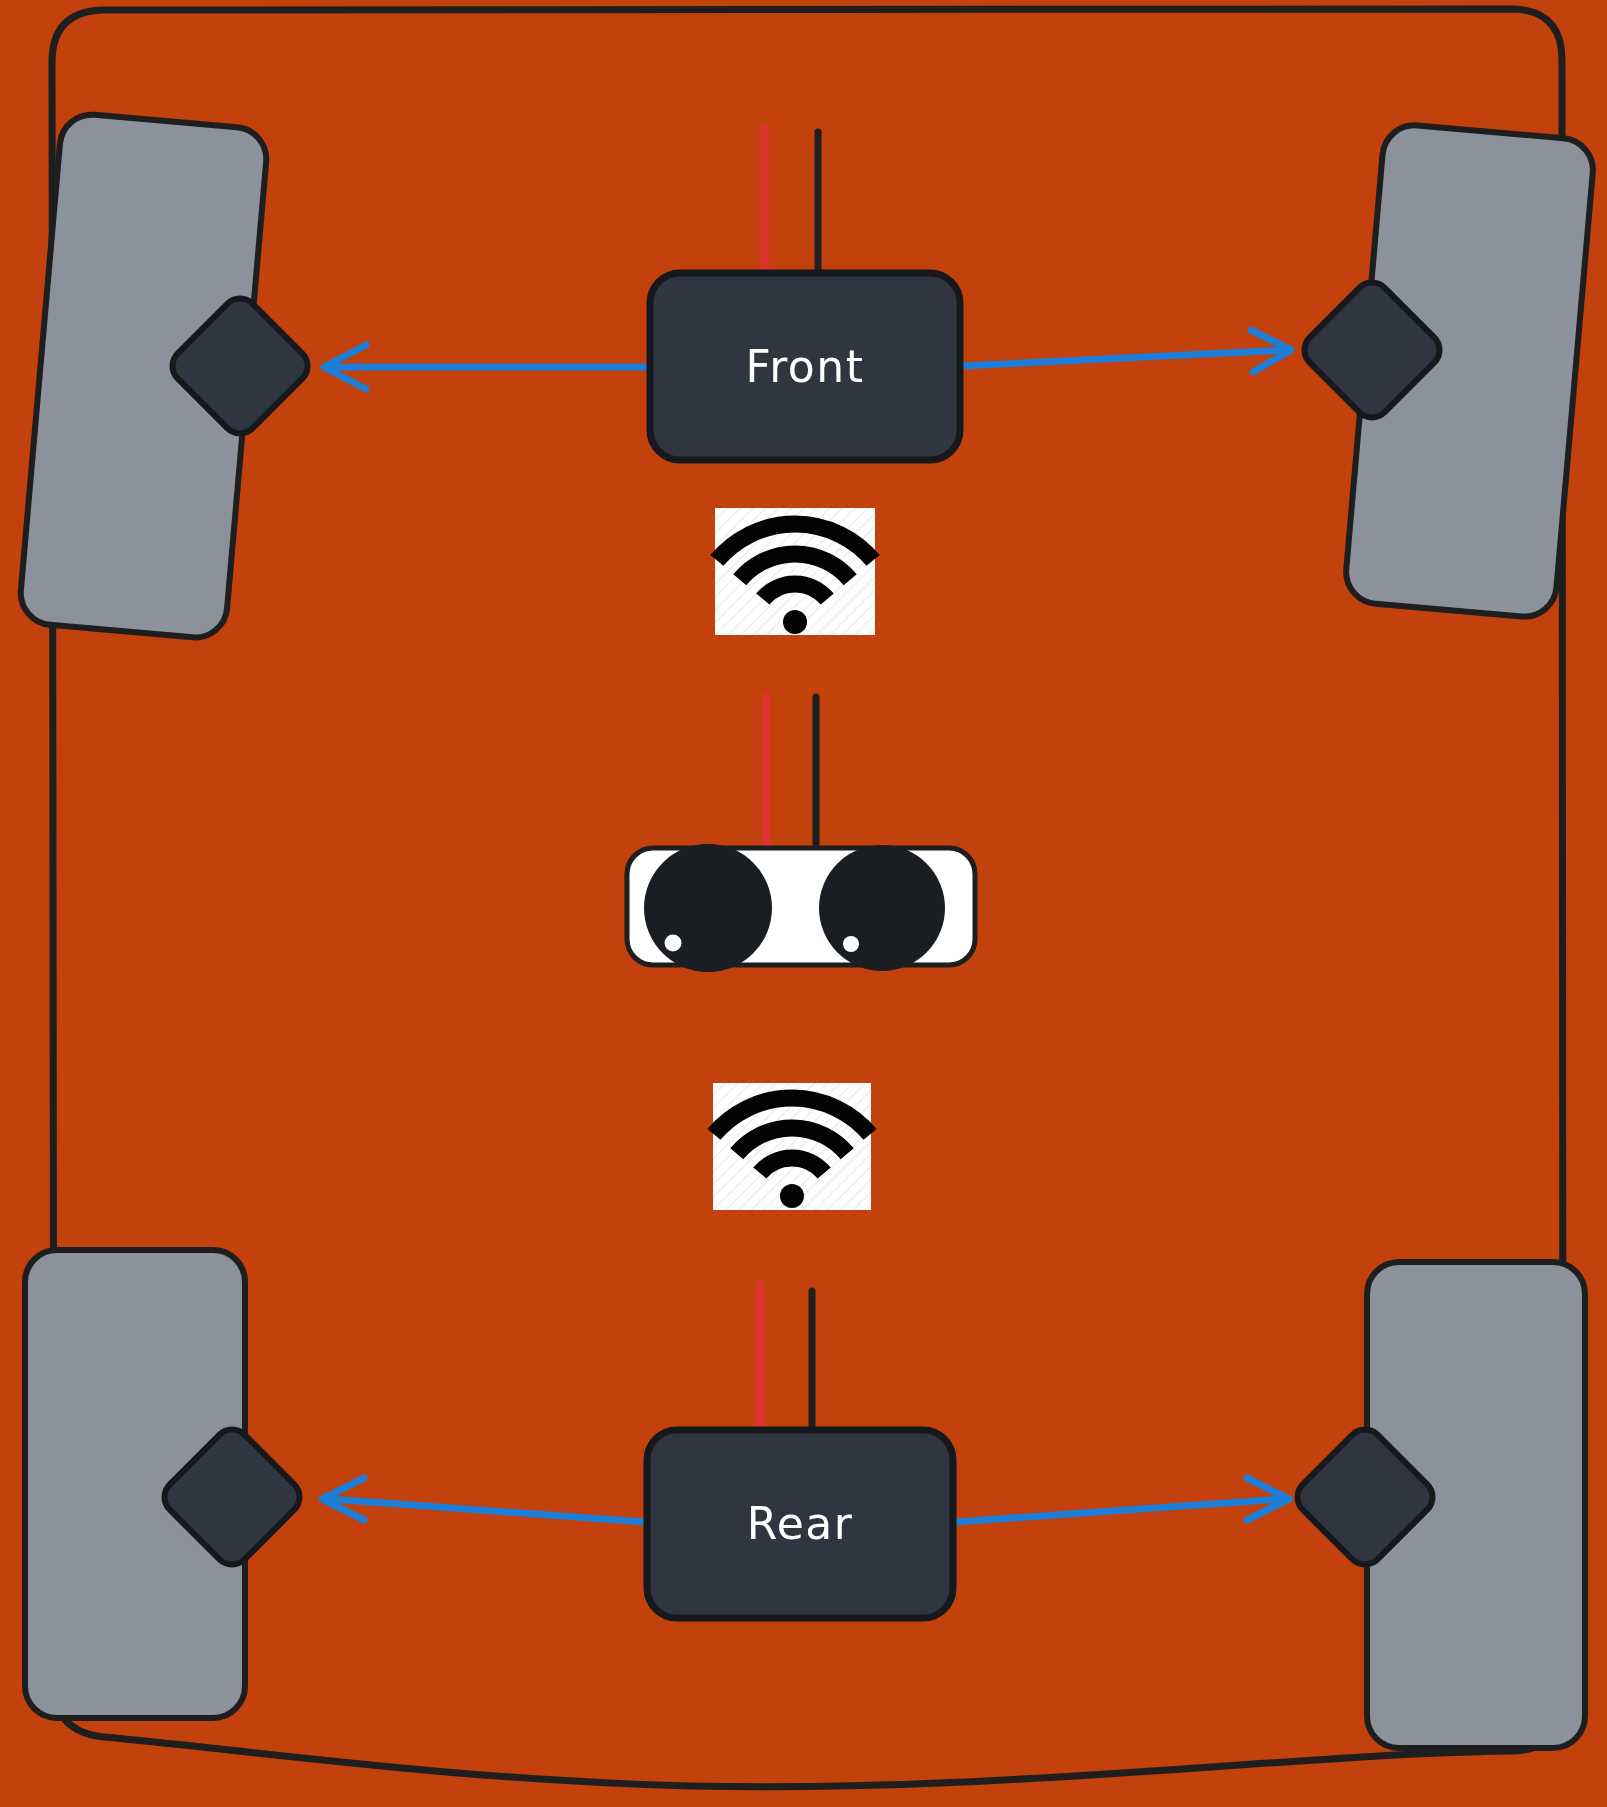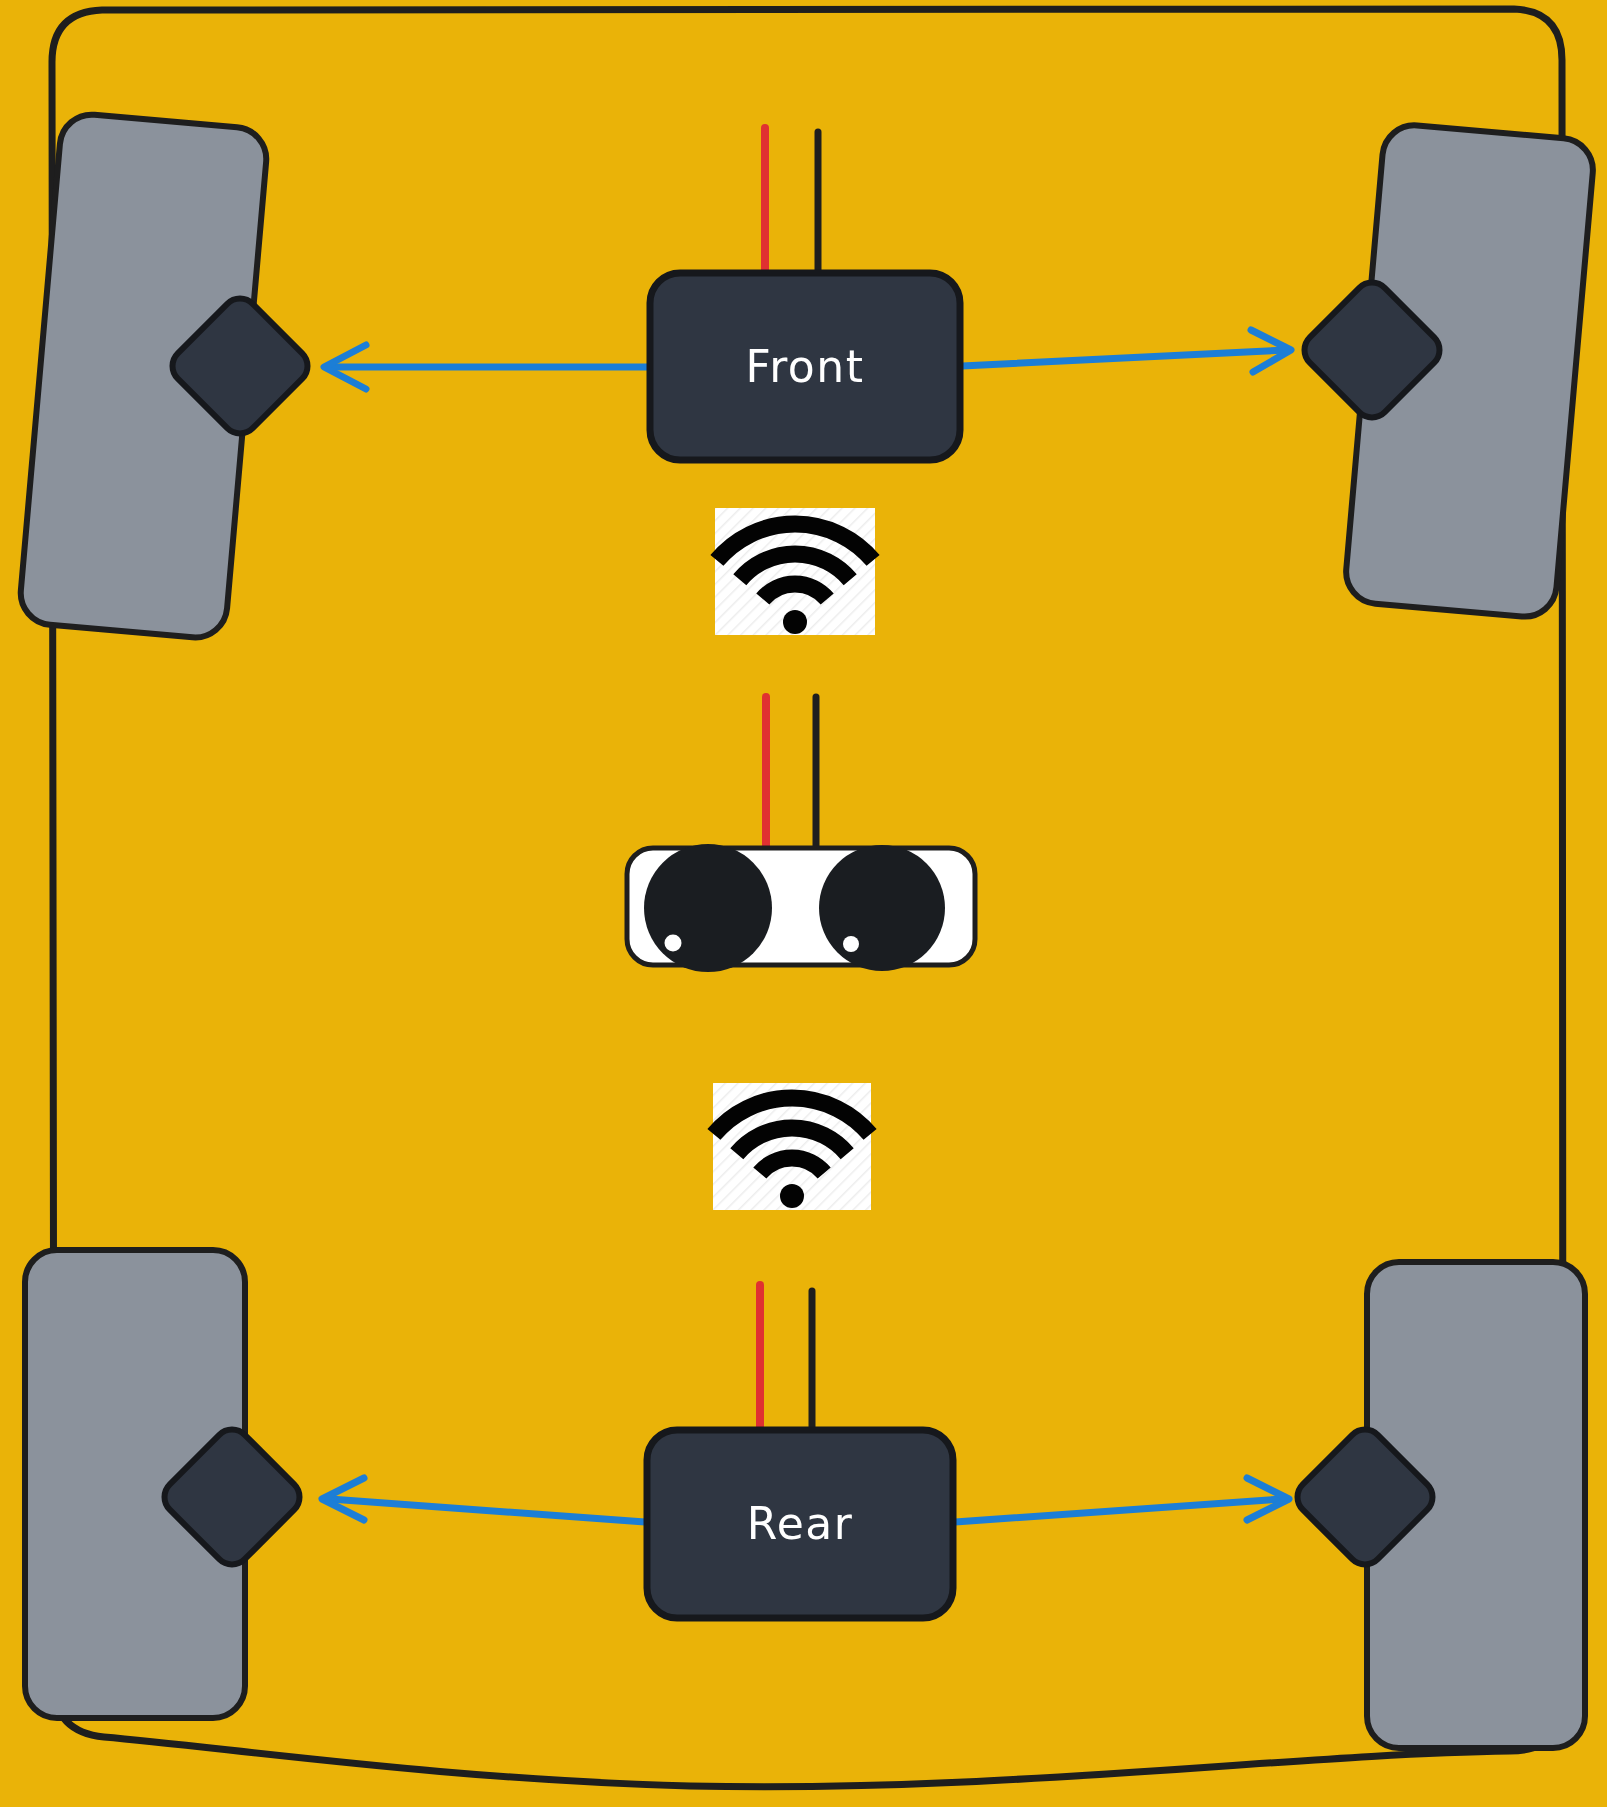--- a/index.html
+++ b/index.html
@@ -1,16 +1,16 @@
 <!DOCTYPE html>
 <html><head>
 <meta charset="utf-8">
 <style>
   html,body{margin:0;padding:0;background:#ffffff;}
-  .stage{position:relative;width:1607px;height:1807px;background:#eab308;overflow:hidden;}
+  .stage{position:relative;width:1607px;height:1807px;background:#c2410c;overflow:hidden;}
   svg{display:block;}
   .label{
     font-family:"DejaVu Sans", sans-serif;
     font-size:44px;
     letter-spacing:1.5px;
     fill:#ffffff;
   }
   .outline{fill:none;stroke:#1e1e1e;stroke-width:7;stroke-linejoin:round;}
   .wheel{fill:#8b929c;stroke:#1e1e1e;stroke-width:6;}
   .dark{fill:#2f3642;stroke:#16181c;stroke-width:6;}

